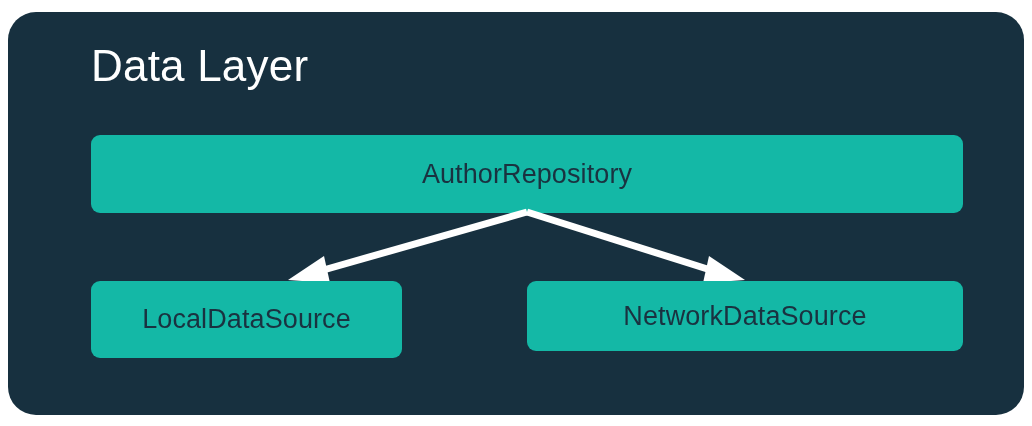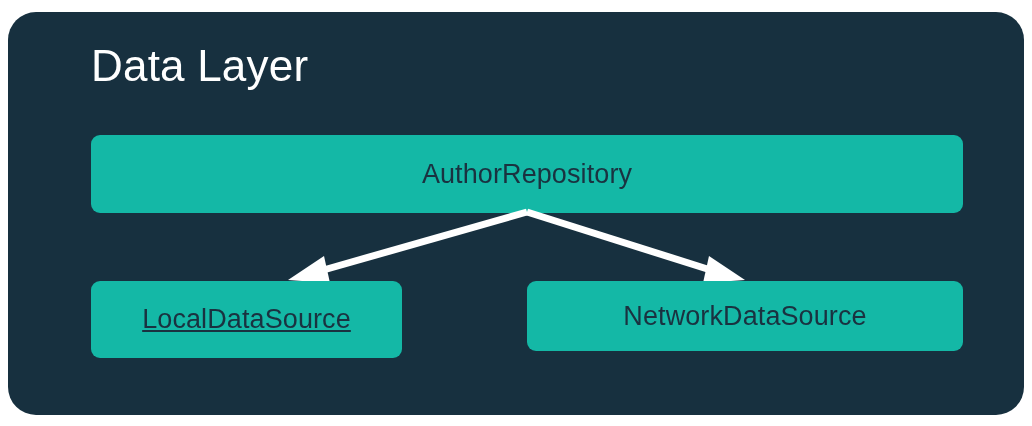--- a/index.html
+++ b/index.html
@@ -70,21 +70,20 @@
     left: 91px;
     top: 135px;
     width: 872px;
     height: 78px;
   }
   #node-local {
     left: 91px;
     top: 281px;
     width: 311px;
     height: 77px;
-    text-decoration: underline;
   }
   #node-network {
     left: 527px;
     top: 281px;
     width: 436px;
     height: 70px;
   }
 
   
   .arrows-svg {

